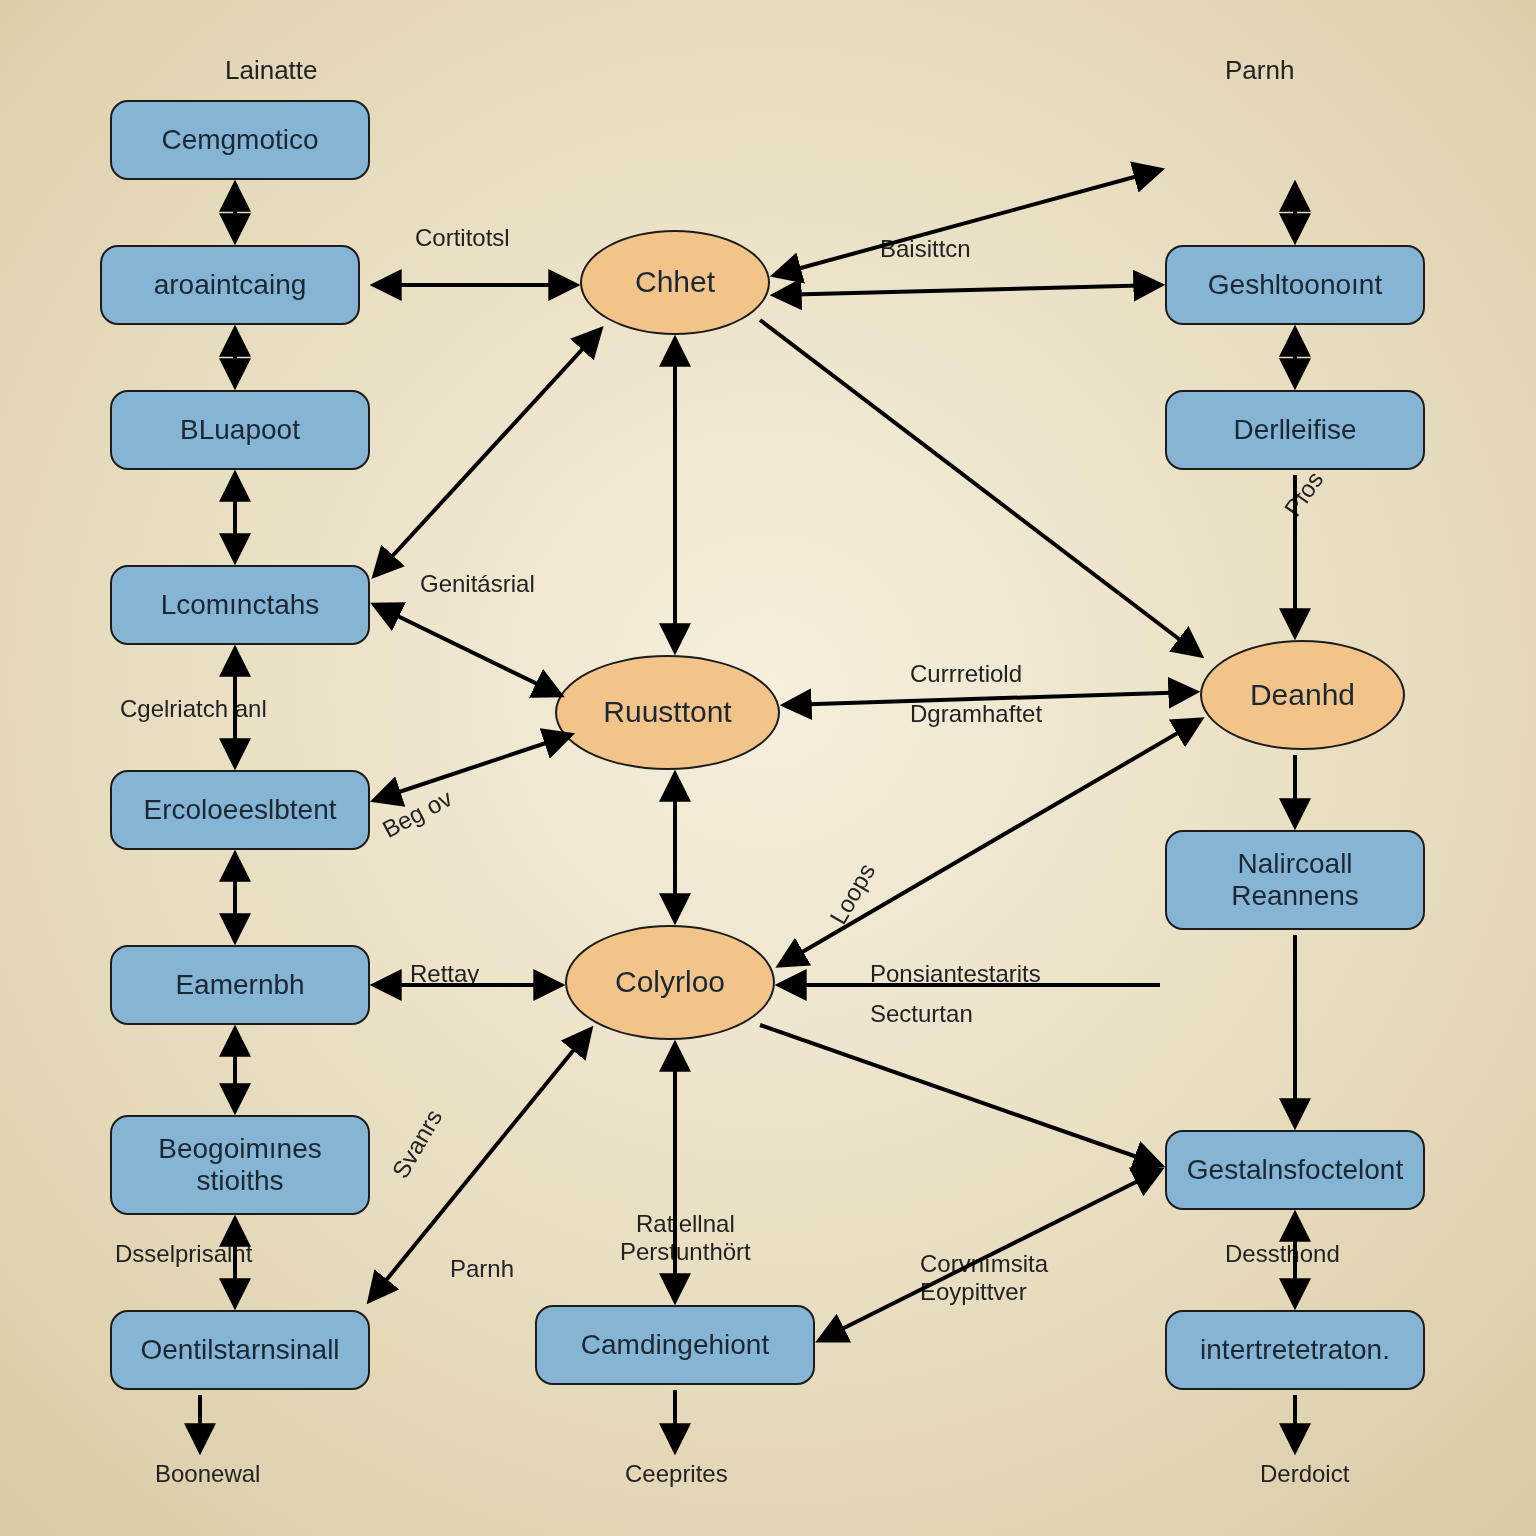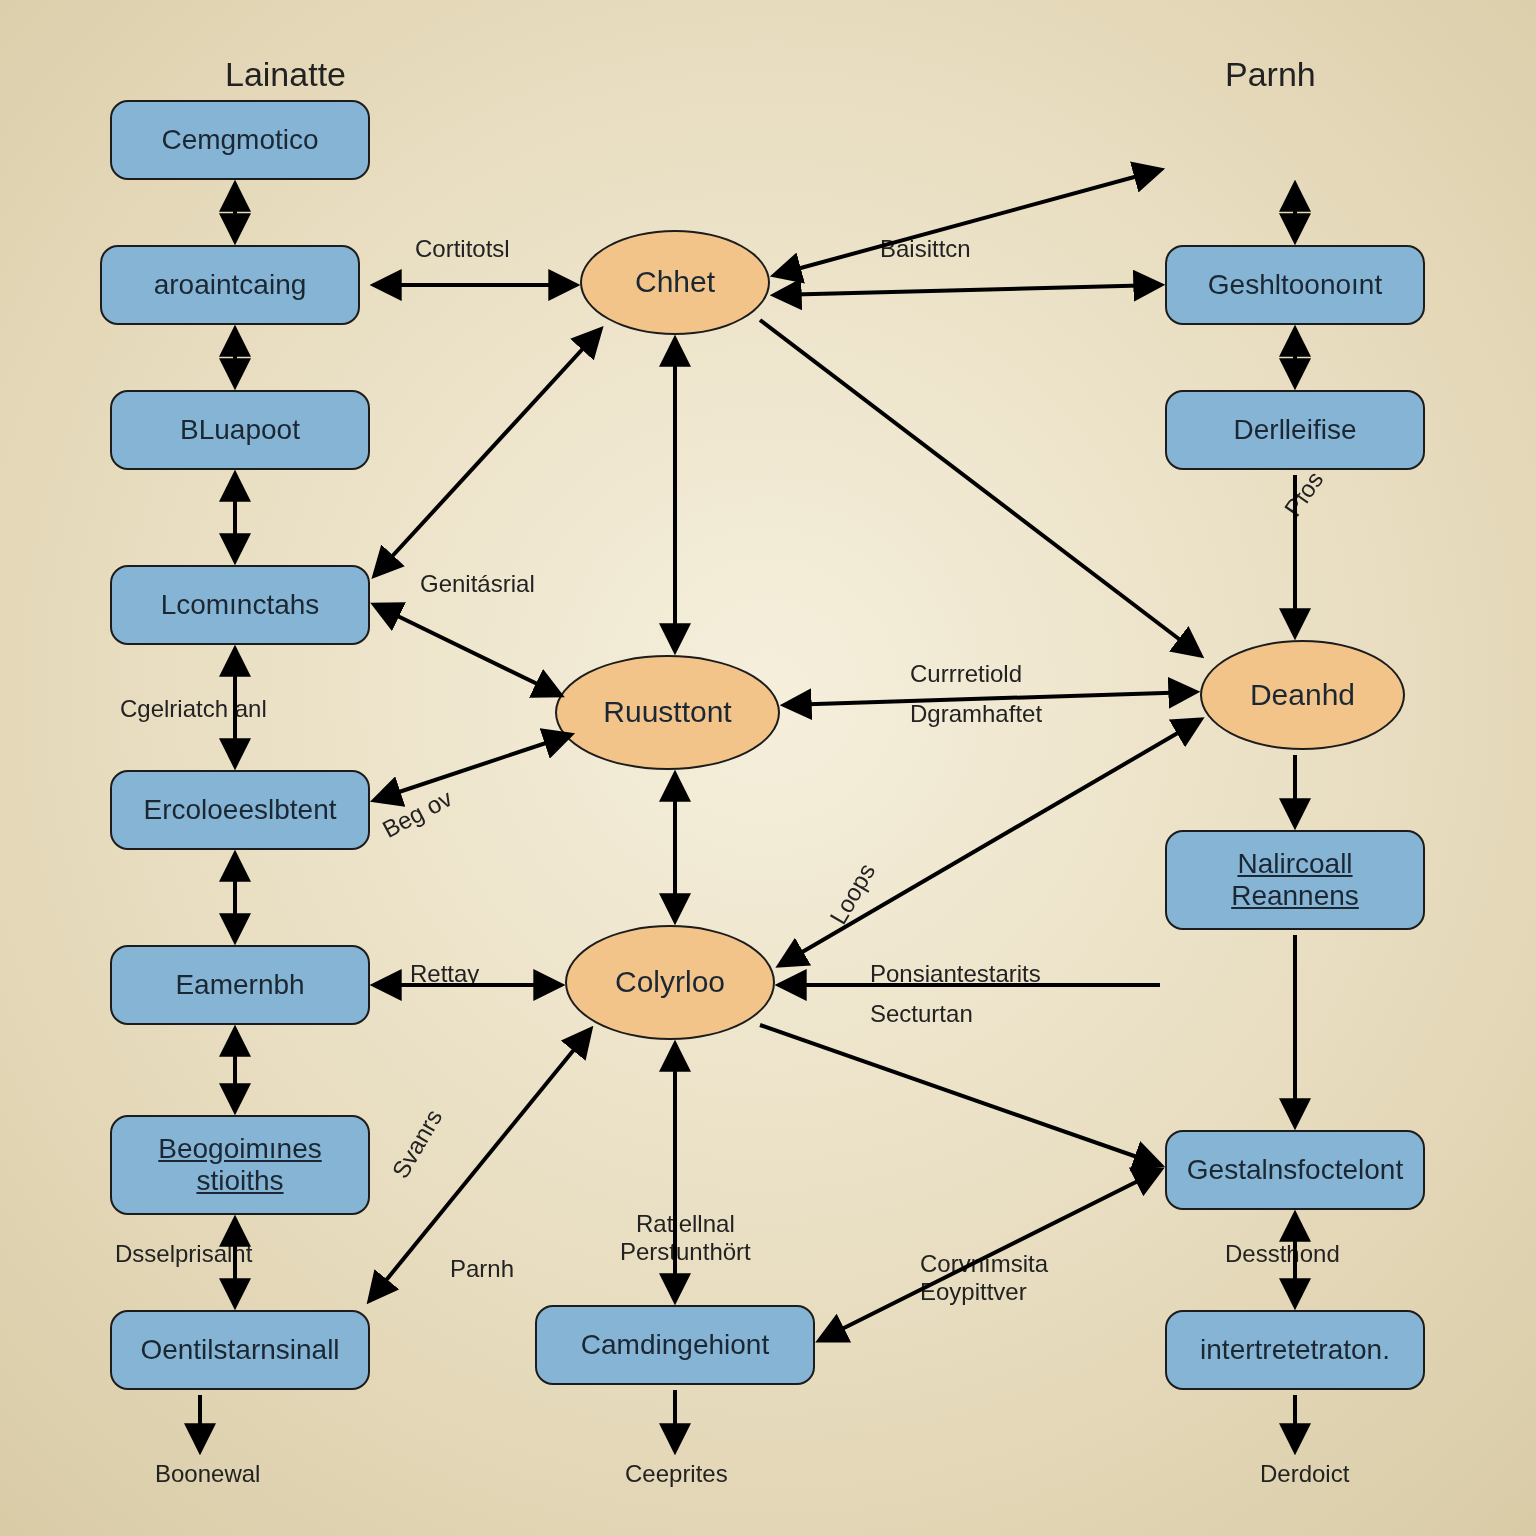--- a/index.html
+++ b/index.html
@@ -1,26 +1,26 @@
 <!DOCTYPE html>
 <html><head>
 <meta charset="utf-8">
 <style>
   html,body{margin:0;padding:0;width:1536px;height:1536px;overflow:hidden;
     font-family:"Segoe UI",Arial,sans-serif;}
   .canvas{position:relative;width:1536px;height:1536px;
     background:radial-gradient(circle at 50% 45%,#f5efdc 0%,#e8ddc0 55%,#d9cba6 100%);}
   .title{position:absolute;left:0;right:0;top:38px;text-align:center;
     font-size:40px;font-weight:700;color:#1f1f1f;letter-spacing:.5px;}
-  .col-head{position:absolute;font-size:34px;color:#222;}
+  .col-head{position:absolute;font-size:26px;color:#222;}
   .node{position:absolute;display:flex;align-items:center;justify-content:center;
     text-align:center;border:2.5px solid #1c1c1c;color:#1b2733;font-weight:500;
     box-sizing:border-box;line-height:1.15;padding:0 10px;}
   .rect{width:260px;height:80px;border-radius:18px;background:#86b4d4;font-size:28px;}
-  .rect.tall{height:100px;text-decoration:underline;}
+  .rect.tall{height:100px;}
   .ell{border-radius:50%;background:#f3c48a;font-weight:400;font-size:30px;}
   .lbl{position:absolute;font-size:24px;color:#222;white-space:nowrap;}
   svg.arrows{position:absolute;left:0;top:0;width:1536px;height:1536px;pointer-events:none;}
   svg .a{stroke:#000;stroke-width:4;fill:none;}
 </style>
 </head>
 <body>
 
 <div class="canvas">
 
@@ -44,21 +44,21 @@
   <div class="node rect" style="left:1165px;top:1130px">Gestalnsfoctelont</div>
   <div class="node rect" style="left:1165px;top:1310px">intertretetraton.</div>
 
   <div class="node ell" style="left:580px;top:230px;width:190px;height:105px">Chhet</div>
   <div class="node ell" style="left:555px;top:655px;width:225px;height:115px">Ruusttont</div>
   <div class="node ell" style="left:565px;top:925px;width:210px;height:115px">Colyrloo</div>
   <div class="node ell" style="left:1200px;top:640px;width:205px;height:110px">Deanhd</div>
 
   <div class="node rect" style="left:535px;top:1305px;width:280px">Camdingehiont</div>
 
-  <div class="lbl" style="left:415px;top:235px">Cortitotsl</div>
+  <div class="lbl" style="left:415px;top:224px">Cortitotsl</div>
   <div class="lbl" style="left:880px;top:235px">Baisittcn</div>
   <div class="lbl" style="left:1280px;top:480px;transform:rotate(-55deg)">Pfos</div>
   <div class="lbl" style="left:420px;top:570px">Genitásrial</div>
   <div class="lbl" style="left:120px;top:695px">Cgelriatch anl</div>
   <div class="lbl" style="left:910px;top:660px">Currretiold</div>
   <div class="lbl" style="left:910px;top:700px">Dgramhaftet</div>
   <div class="lbl" style="left:380px;top:800px;transform:rotate(-28deg)">Beg ov</div>
   <div class="lbl" style="left:410px;top:960px">Rettay</div>
   <div class="lbl" style="left:820px;top:880px;transform:rotate(-60deg)">Loops</div>
   <div class="lbl" style="left:870px;top:960px">Ponsiantestarits</div>

